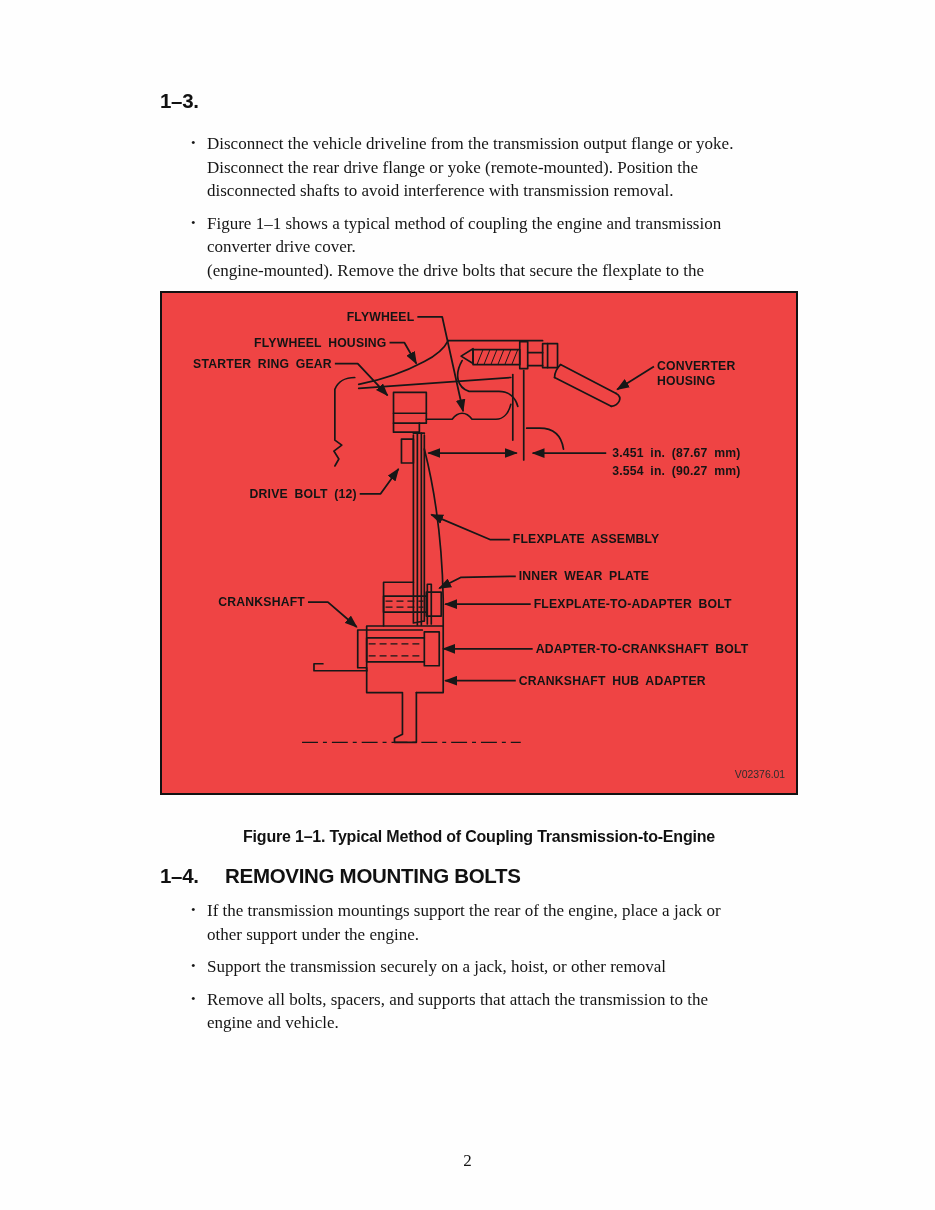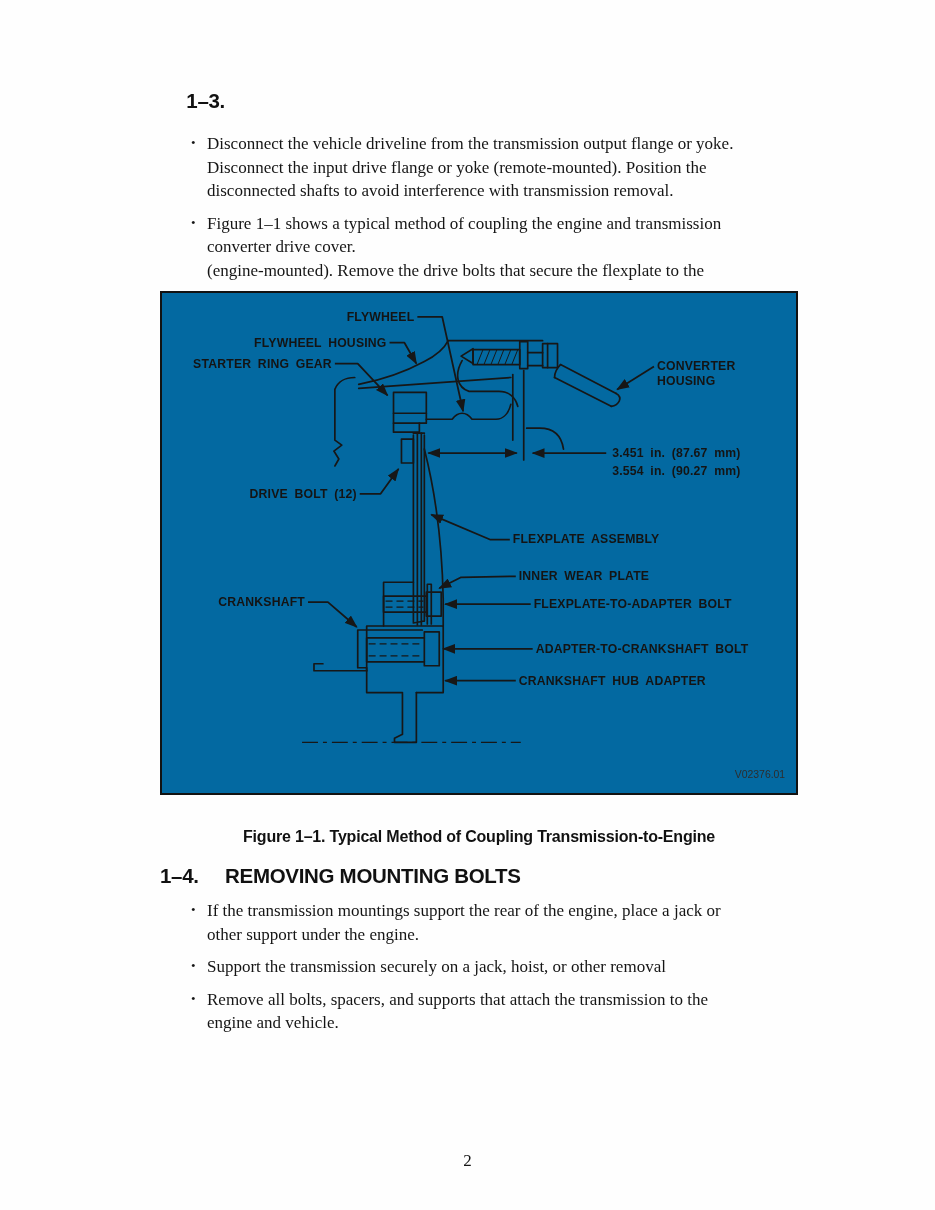--- a/index.html
+++ b/index.html
@@ -14,21 +14,21 @@
     font-family:"Liberation Sans",sans-serif;font-weight:700;
     font-size:20.5px;letter-spacing:-0.3px;white-space:nowrap;color:#111;
   }
   .sec-heading .num{width:65px;flex:0 0 65px;}
   .blist{position:absolute;left:191px;}
   .bitem{position:relative;padding-left:16px;margin-bottom:9px;}
   .bmark{position:absolute;left:0;top:3px;font-size:13px;}
   .bline{font-size:17px;line-height:23.5px;white-space:nowrap;}
   .figbox{
     position:absolute;left:160px;top:291px;width:634px;height:500px;
-    border:2px solid #121212;background:#0369a1;
+    border:2px solid #121212;background:#ef4444;
   }
   .figbox svg{position:absolute;left:0;top:0;}
   .figcap{
     position:absolute;top:828px;left:160px;width:638px;text-align:center;
     font-family:"Liberation Sans",sans-serif;font-weight:700;font-size:16px;
     letter-spacing:-0.2px;color:#111;white-space:nowrap;
   }
   .pageno{
     position:absolute;top:1151px;left:0;width:935px;text-align:center;
     font-size:17px;
@@ -41,29 +41,29 @@
   .ldr{stroke:#171717;stroke-width:1.8;fill:none;stroke-linejoin:round;}
   .lbl{
     font-family:"Liberation Sans",sans-serif;font-weight:700;font-size:12.3px;
     letter-spacing:.2px;word-spacing:3px;fill:#141414;
   }
   .lbl-sm{font-family:"Liberation Sans",sans-serif;font-size:10.5px;fill:#2d2d2d;}
 </style>
 </head>
 <body>
 
-<div class="sec-heading" style="top:89px;text-align:right;">
+<div class="sec-heading" style="top:89px;">
   <span class="num">1–3.</span>
 </div>
 
 <div class="blist" style="top:132px;">
   <div class="bitem">
     <span class="bmark">•</span>
     <div class="bline">Disconnect the vehicle driveline from the transmission output flange or yoke.</div>
-    <div class="bline">Disconnect the input drive flange or yoke (remote-mounted). Position the</div>
+    <div class="bline">Disconnect the rear drive flange or yoke (remote-mounted). Position the</div>
     <div class="bline">disconnected shafts to avoid interference with transmission removal.</div>
   </div>
   <div class="bitem">
     <span class="bmark">•</span>
     <div class="bline">Figure 1–1 shows a typical method of coupling the engine and transmission</div>
     <div class="bline">converter drive cover.</div>
     <div class="bline">(engine-mounted). Remove the drive bolts that secure the flexplate to the</div>
   </div>
 </div>
 

